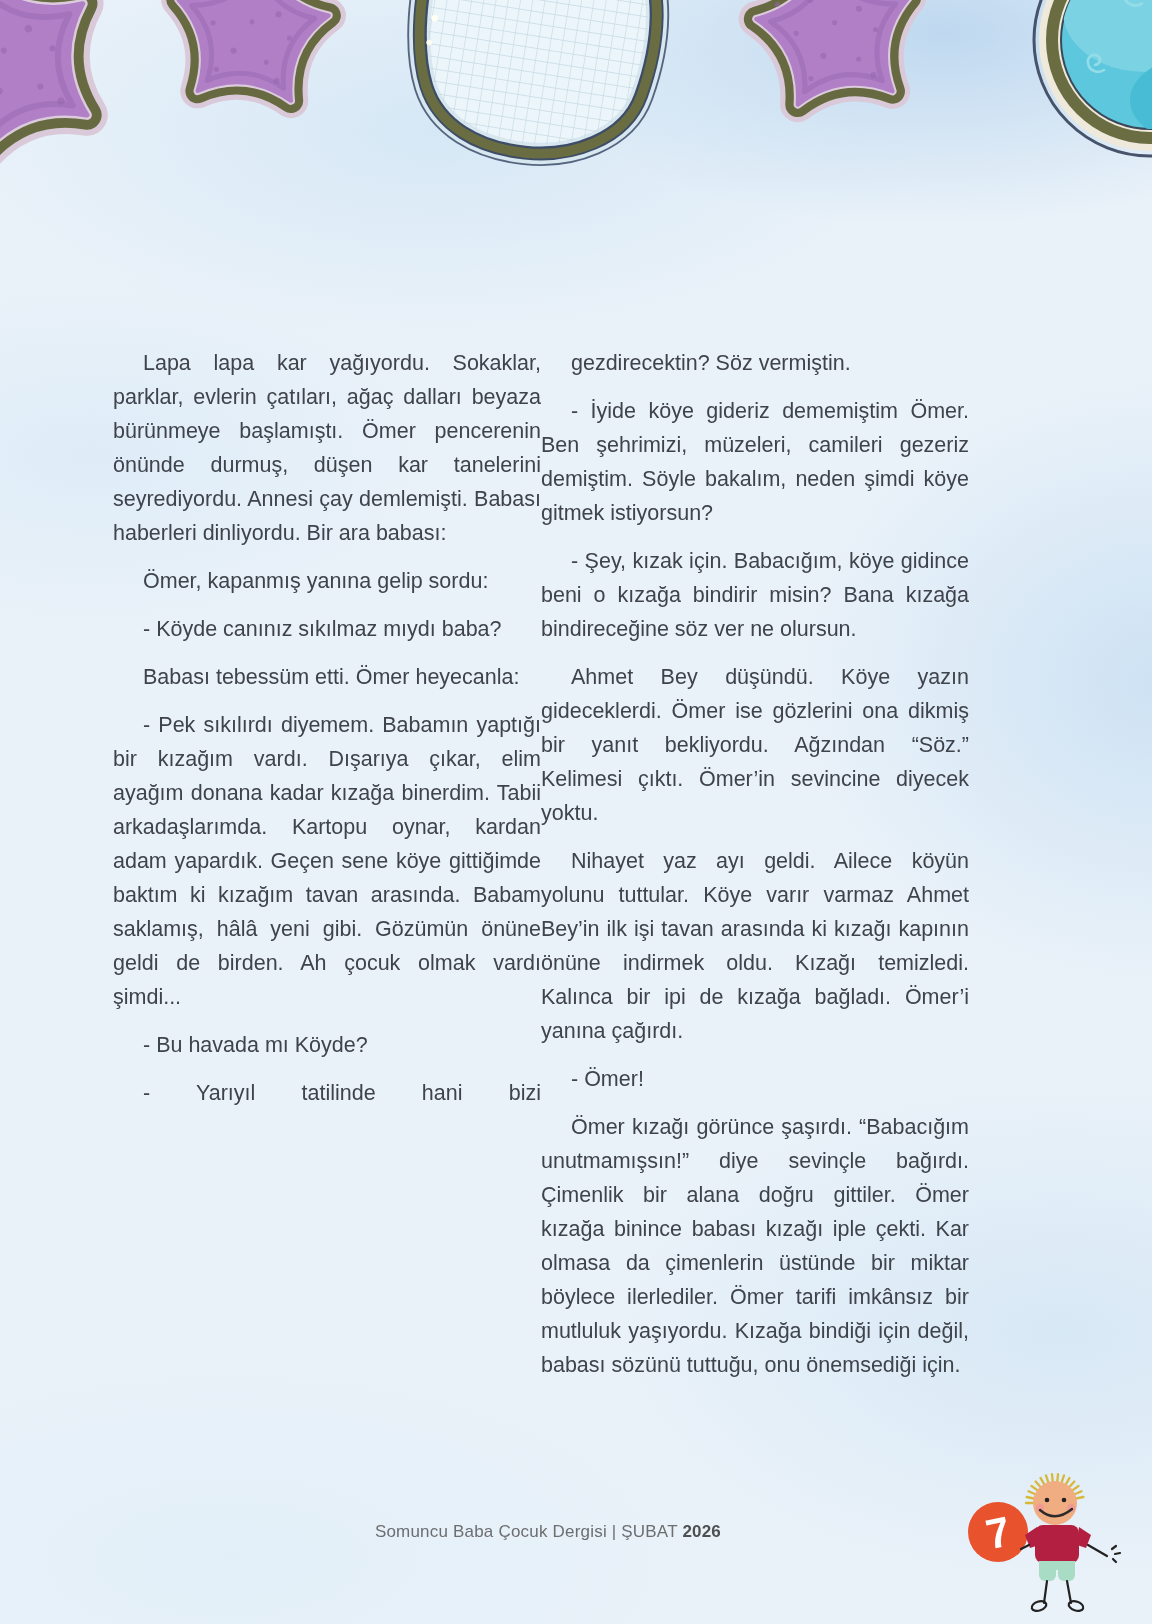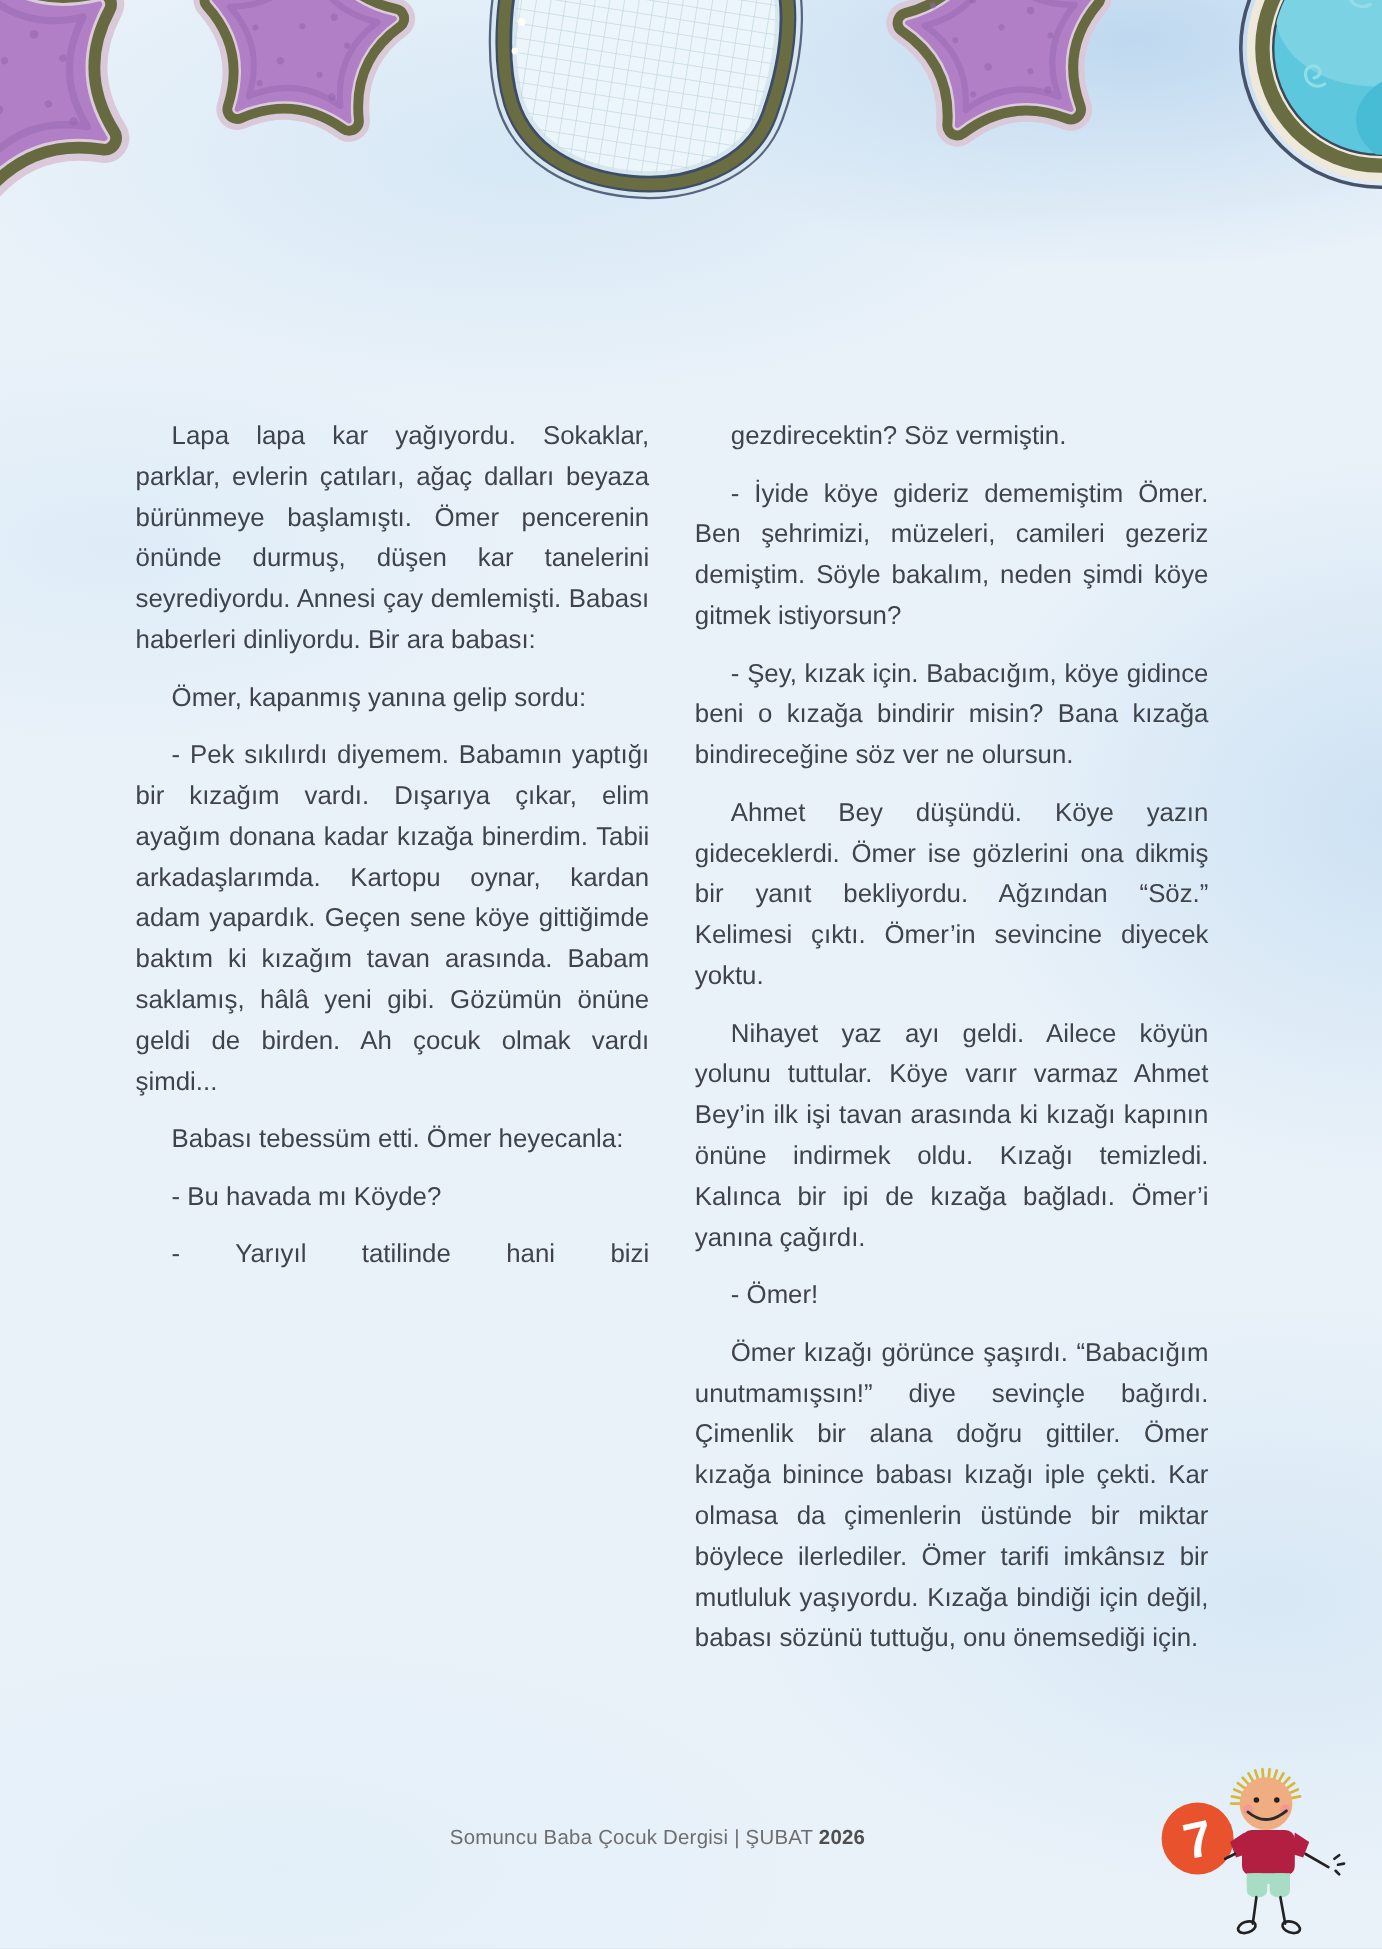--- a/index.html
+++ b/index.html
@@ -9,21 +9,21 @@
     background-color:#eaf2f9;
     background-image:
       radial-gradient(ellipse 620px 280px at 82% 2%, rgba(183,212,238,.85), transparent 70%),
       radial-gradient(ellipse 520px 430px at 101% 42%, rgba(186,215,240,.60), transparent 72%),
       radial-gradient(ellipse 700px 300px at 38% 8%, rgba(203,226,244,.65), transparent 70%),
       radial-gradient(ellipse 520px 260px at 8% 28%, rgba(213,231,246,.55), transparent 70%),
       radial-gradient(ellipse 640px 360px at 92% 82%, rgba(197,222,242,.50), transparent 72%),
       radial-gradient(ellipse 700px 300px at 20% 96%, rgba(223,238,248,.65), transparent 75%);
   }
   .deco-top{position:absolute;top:0;left:0;pointer-events:none;}
-  .content{position:absolute;top:346px;left:113px;width:894px;display:flex;gap:38px;}
+  .content{position:absolute;top:346px;left:113px;width:894px;display:flex;}
   .col{width:428px;font-size:21.5px;line-height:34px;color:#3f434b;text-align:justify;}
   .col p{margin:0 0 14px 0;text-indent:30px;}
   .col p.spread{text-align-last:justify;margin-top:12px;}
   .footer{position:absolute;left:0;top:1450px;width:925px;height:174px;}
   .footer-label{
     position:absolute;right:204px;top:72px;font-size:17px;color:#6d6e70;
     letter-spacing:.2px;white-space:nowrap;
   }
   .footer-label .year{font-weight:bold;color:#4e4f51;}
   .mascot{position:absolute;left:955px;top:5px;}
@@ -102,22 +102,23 @@
           <use href="#swirl" transform="translate(66,-62) scale(0.8)"></use>
         </g>
       </g>
     </g>
   </svg>
 
   <main class="content">
     <div class="col">
       <p>Lapa lapa kar yağıyordu. Sokaklar, parklar, evlerin çatıları, ağaç dalları beyaza bürünmeye başlamıştı. Ömer pencerenin önünde durmuş, düşen kar tanelerini seyrediyordu. Annesi çay demlemişti. Babası haberleri dinliyordu. Bir ara babası:</p>
       <p>Ömer, kapanmış yanına gelip sordu:</p>
+      <p>- Köyde canınız sıkılmaz mıydı baba?</p>
+      <p>Babası tebessüm etti. Ömer heyecanla:</p>
       <p>- Pek sıkılırdı diyemem. Babamın yaptığı bir kızağım vardı. Dışarıya çıkar, elim ayağım donana kadar kızağa binerdim. Tabii arkadaşlarımda. Kartopu oynar, kardan adam yapardık. Geçen sene köye gittiğimde baktım ki kızağım tavan arasında. Babam saklamış, hâlâ yeni gibi.  Gözümün önüne geldi de birden. Ah çocuk olmak vardı şimdi...</p>
-      <p>Babası tebessüm etti. Ömer heyecanla:</p>
       <p>- Bu havada mı Köyde?</p>
       <p class="spread">- Yarıyıl tatilinde hani bizi</p>
     </div>
     <div class="col">
       <p>gezdirecektin? Söz vermiştin.</p>
       <p>- İyide köye gideriz dememiştim Ömer. Ben şehrimizi, müzeleri, camileri gezeriz demiştim. Söyle bakalım, neden şimdi köye gitmek istiyorsun?</p>
       <p>- Şey, kızak için. Babacığım, köye gidince beni o kızağa bindirir misin? Bana kızağa bindireceğine söz ver ne olursun.</p>
       <p>Ahmet Bey düşündü. Köye yazın gideceklerdi. Ömer ise gözlerini ona dikmiş bir yanıt bekliyordu. Ağzından “Söz.” Kelimesi çıktı. Ömer’in sevincine diyecek yoktu.</p>
       <p>Nihayet yaz ayı geldi. Ailece köyün yolunu tuttular.  Köye varır varmaz Ahmet Bey’in ilk işi tavan arasında ki kızağı kapının önüne indirmek oldu. Kızağı temizledi. Kalınca bir ipi de kızağa bağladı. Ömer’i yanına çağırdı.</p>
       <p>- Ömer!</p>

